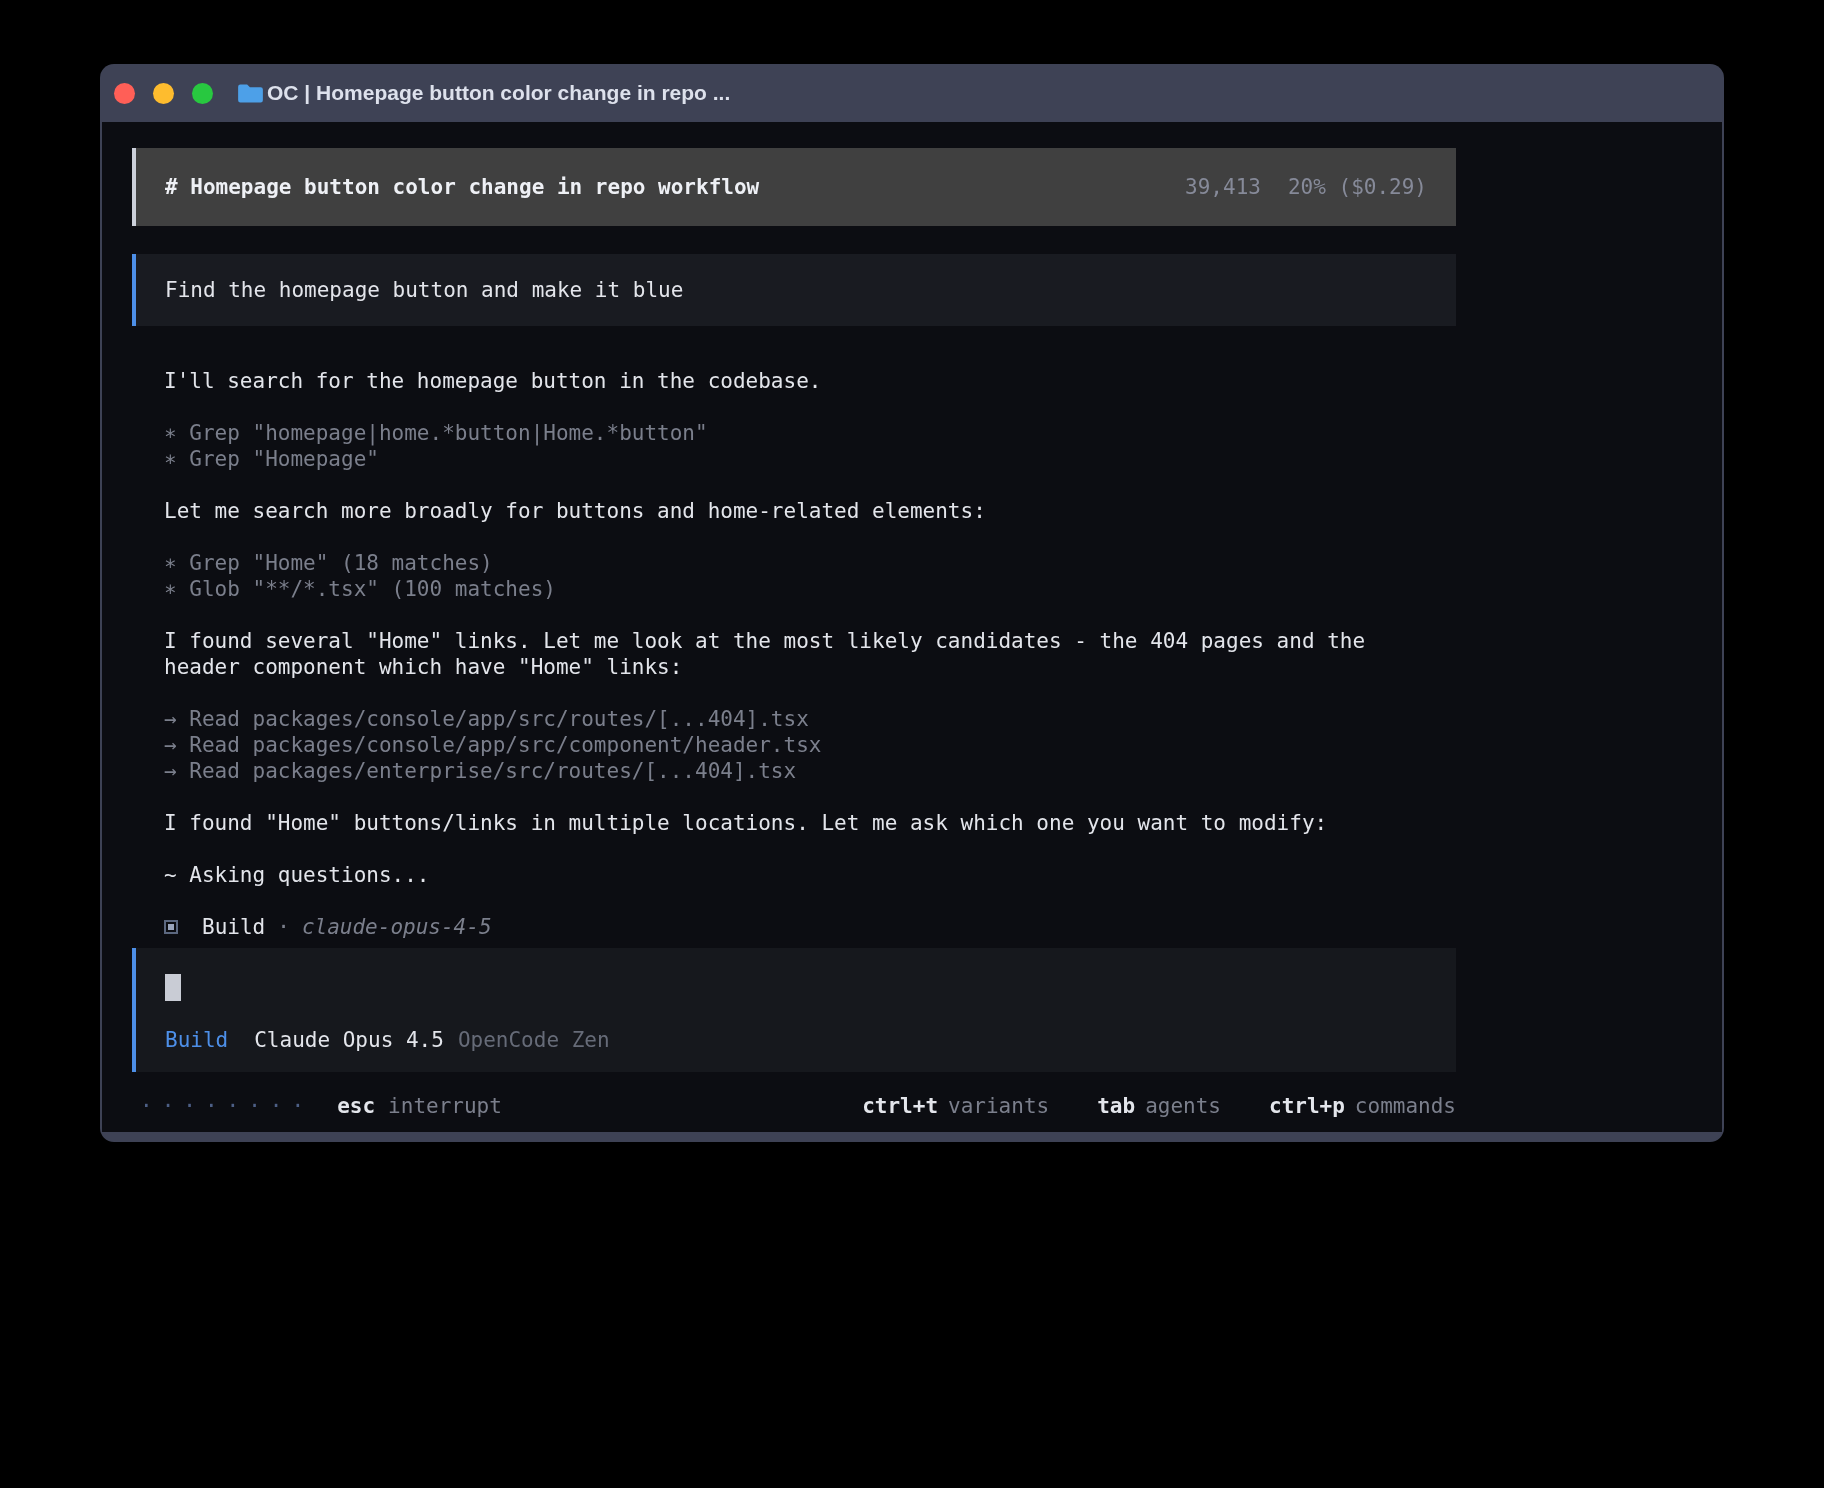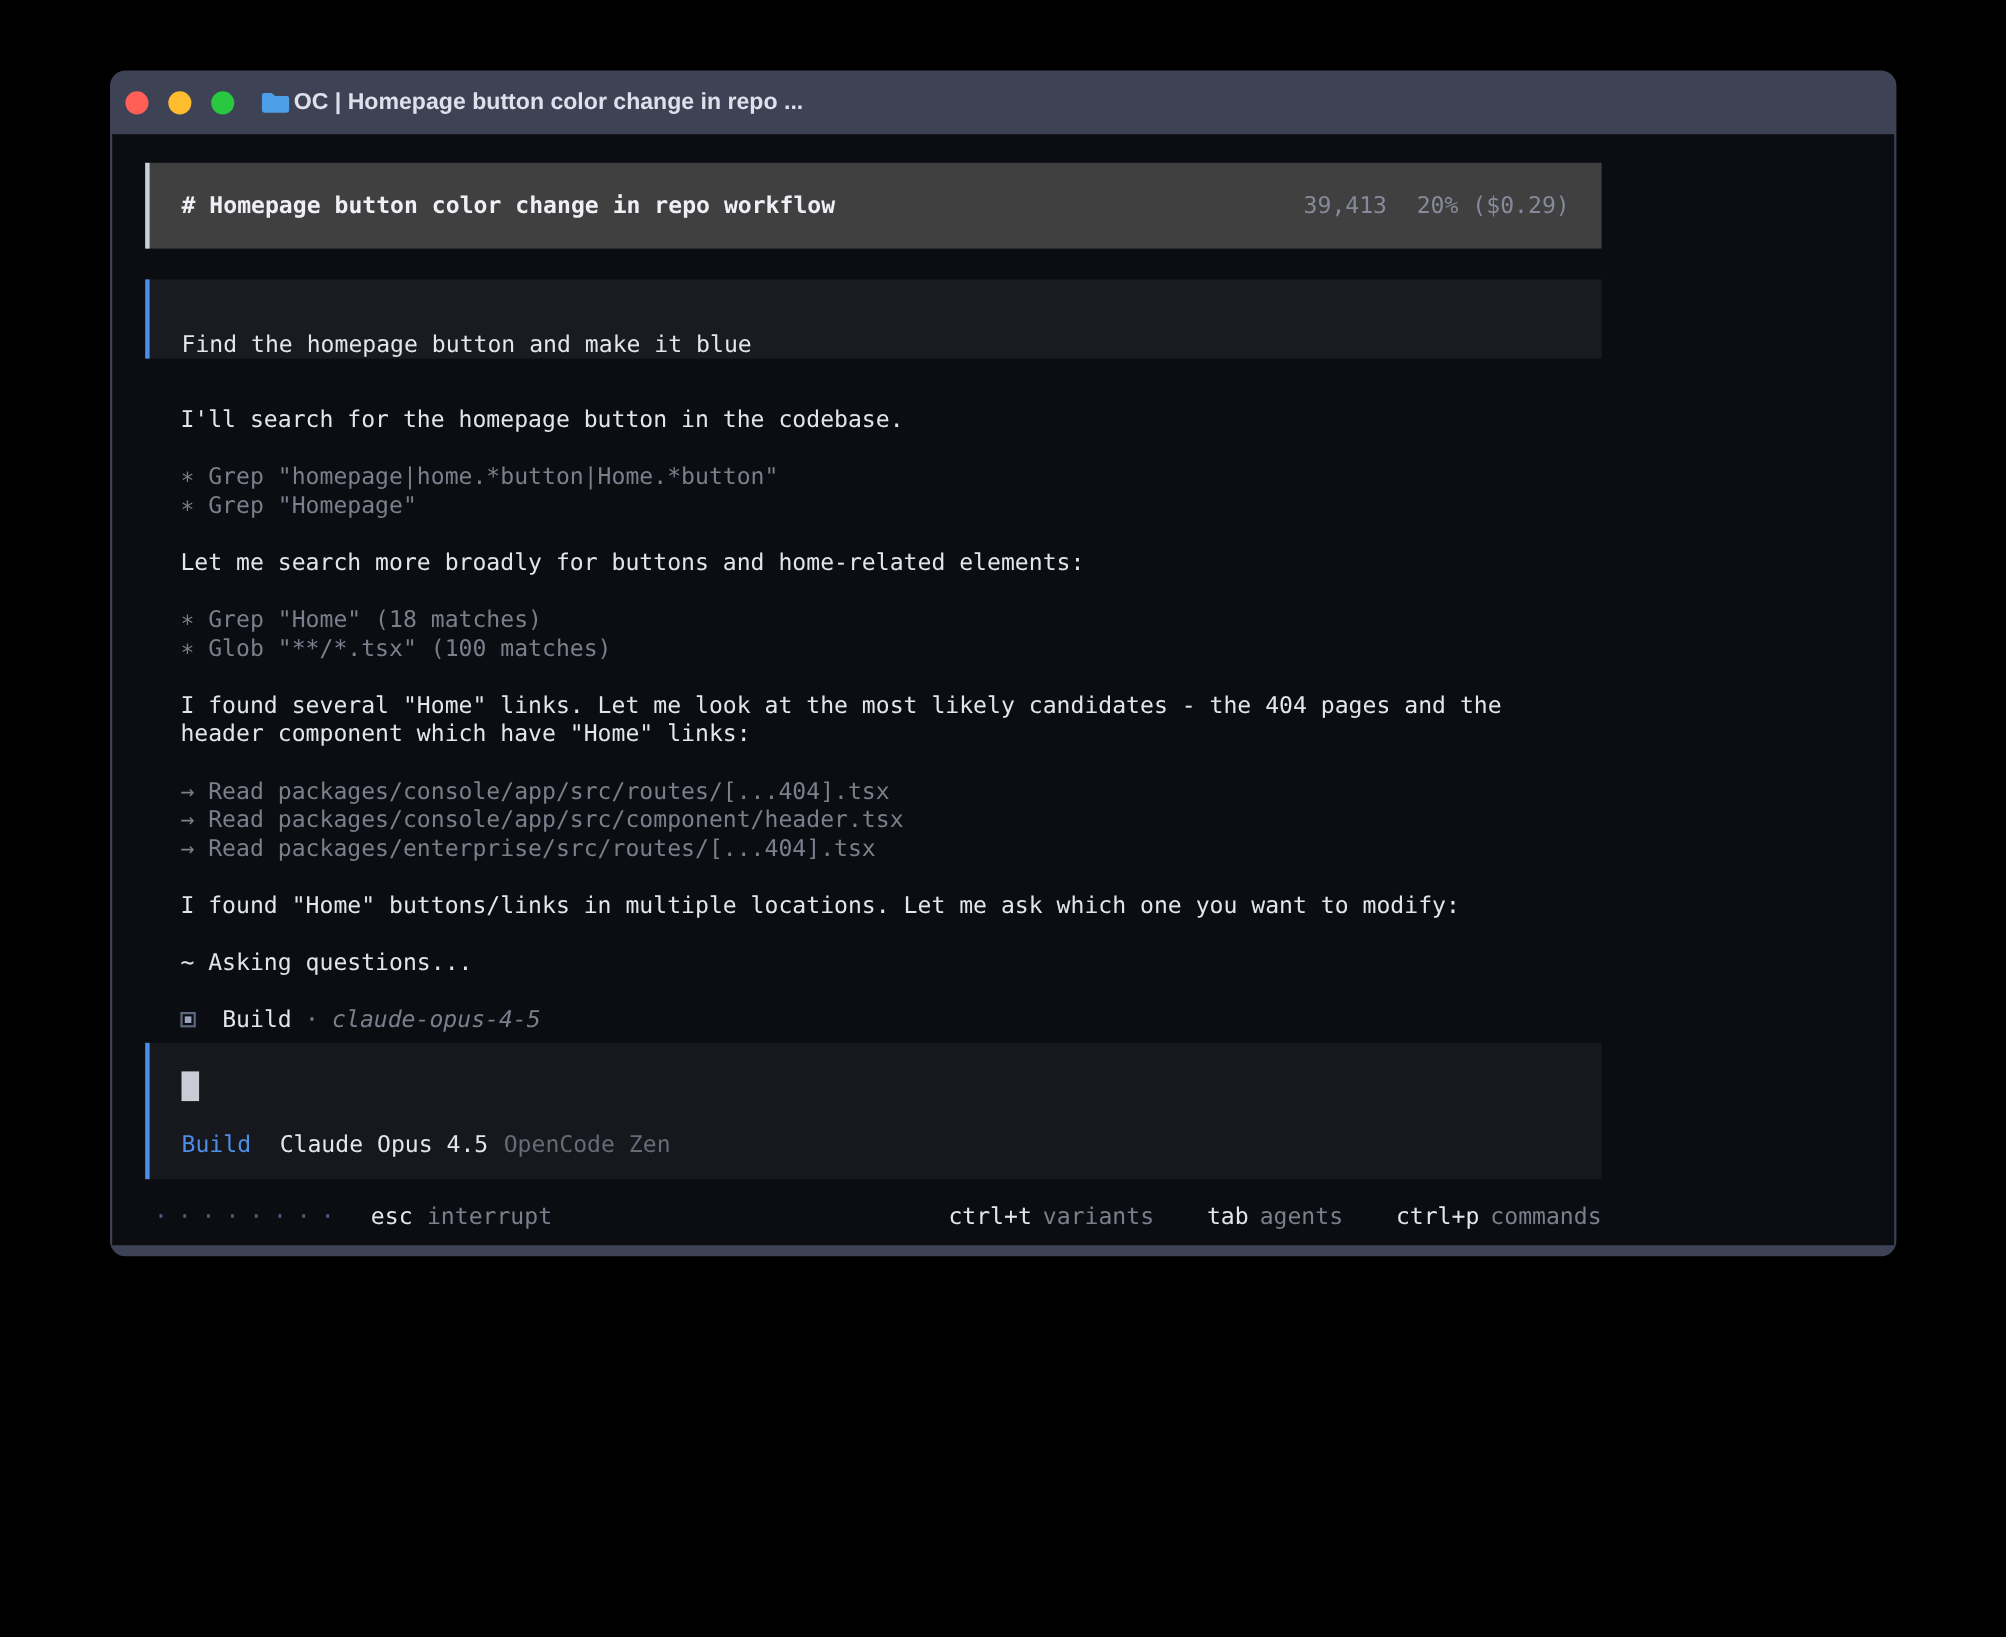--- a/index.html
+++ b/index.html
@@ -69,21 +69,21 @@
     border-left: 4px solid #ccd0da;
     height: 78px;
     padding: 0 29px;
     margin-bottom: 28px;
   }
   .header-title { font-weight: 700; color: #eef0f5; white-space: pre; }
   .header-stats { color: #868a99; display: flex; gap: 27px; white-space: pre; }
 
   .user-panel {
     display: flex;
-    align-items: flex-end;
+    align-items: center;
     background: #191b21;
     border-left: 4px solid #4d8fe8;
     height: 72px;
     padding: 0 29px;
     margin-bottom: 42px;
     margin-top: 16px;
   }
   .user-panel .line { white-space: pre-wrap; }
 
   .para { margin: 0 0 26px 0; padding-left: 32px; }
@@ -136,21 +136,21 @@
     padding-left: 8px;
     height: 28px;
   }
   .sb-left { display: flex; align-items: center; }
   .spinner {
     color: #4d5f86;
     letter-spacing: 9px;
     margin-right: 24px;
     white-space: pre;
   }
-  .key { color: #e3e5eb; font-weight: 400; }
+  .key { color: #e3e5eb; font-weight: 700; }
   .label { color: #7b7f8c; }
   .sb-left .label { margin-left: 13px; }
   .hints { display: flex; gap: 48px; }
   .hint { display: flex; }
   .hint .label { margin-left: 10px; }
 </style>
 </head>
 <body>
 
 <div class="stage">

